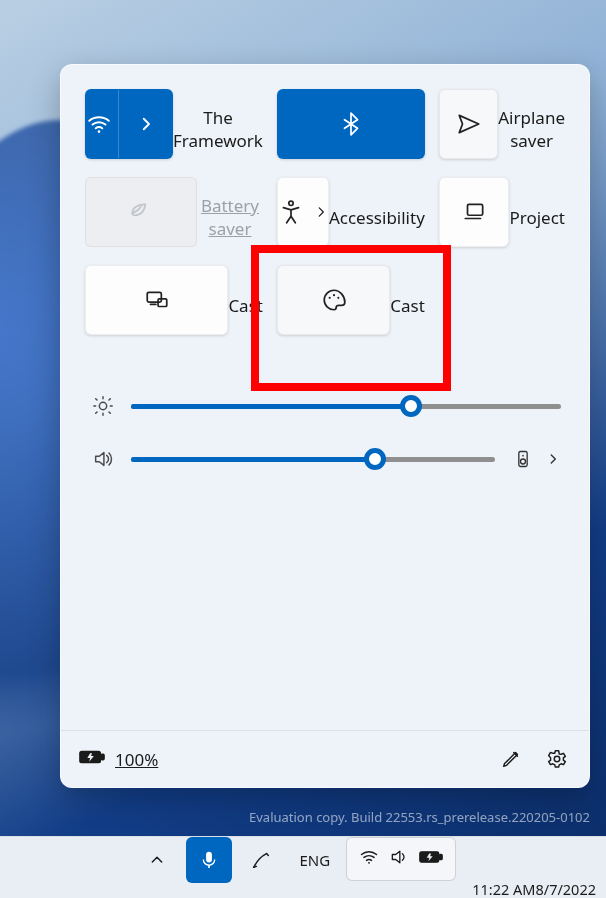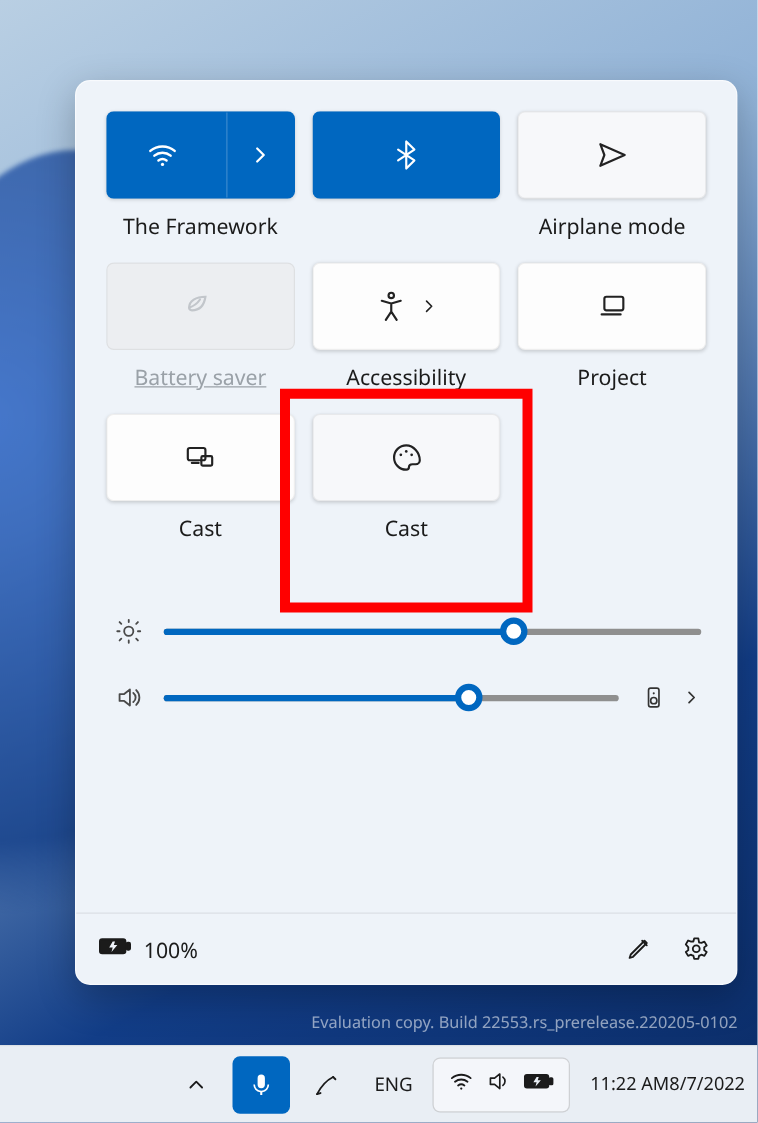--- a/index.html
+++ b/index.html
@@ -36,21 +36,21 @@
     border:1px solid rgba(255,255,255,.6);
     box-shadow:0 10px 30px rgba(0,0,0,.25);
     display:flex;flex-direction:column;
   }
   .grid{
     padding:24px 24px 6px;
     display:grid;
     grid-template-columns:repeat(3,1fr);
     gap:18px 14px;
   }
-  .tile{display:flex;flex-direction:column;align-items:center;}
+  .tile{display:flex;flex-direction:row;align-items:center;}
   .tile-btn{
     width:100%;height:70px;border-radius:6px;
     background:var(--tile-bg);
     border:1px solid var(--border);
     box-shadow:var(--shadow);
     display:flex;align-items:center;justify-content:center;gap:6px;
     cursor:pointer;
     color:#222;
     position:relative;
   }
@@ -70,32 +70,32 @@
   .sliders{padding:26px 28px 10px;}
   .srow{display:flex;align-items:center;gap:14px;margin:28px 0;}
   .srow .sic{width:28px;display:flex;justify-content:center;color:#4a4a4a;}
   .srow .trail{flex:1;height:5px;border-radius:3px;background:var(--slider-bg);position:relative;cursor:pointer;}
   .srow .fill{position:absolute;left:0;top:0;bottom:0;background:var(--accent);border-radius:3px;}
   .srow .thumb{position:absolute;top:50%;width:22px;height:22px;border-radius:50%;background:#fff;border:5px solid var(--accent);transform:translate(-50%,-50%);}
   .srow .after{display:flex;align-items:center;gap:8px;color:#333;}
   
   .foot{
     margin-top:auto;border-top:1px solid rgba(0,0,0,.08);
-    padding:14px 18px;display:flex;align-items:center;gap:10px;
+    padding:14px 18px;display:flex;align-items:center;gap:10px;text-decoration:underline;
   }
   .foot .left{display:flex;align-items:center;gap:10px;font-size:17px;}
   .foot .right{margin-left:auto;display:flex;align-items:center;gap:18px;}
   .icon-btn{width:28px;height:28px;display:flex;align-items:center;justify-content:center;cursor:pointer;border-radius:4px;}
   
   .wm{position:absolute;right:16px;bottom:72px;color:rgba(255,255,255,.55);font-size:13px;text-align:left;white-space:nowrap;}
   
   .tbar{
     position:absolute;left:0;right:0;bottom:0;height:62px;
     background:#e9eef4;border-top:1px solid rgba(0,0,0,.06);
-    display:flex;align-items:center;padding:0 10px;gap:6px;justify-content:flex-end;
+    display:flex;padding:0 10px;gap:6px;justify-content:flex-end;
     font-size:14.5px;
   }
   .tbtn{height:46px;min-width:46px;border-radius:6px;display:flex;align-items:center;justify-content:center;cursor:pointer;background:transparent;}
   .tbtn.mic{background:var(--accent);color:#fff;width:46px;}
   .tgroup{display:flex;align-items:center;gap:10px;border:1px solid rgba(0,0,0,.15);border-radius:6px;height:44px;padding:0 12px;background:#f4f6fa;}
   .clock{display:flex;align-items:flex-end;line-height:1.15;padding-left:10px;}
   .lang{padding:0 10px;font-size:15px;}
   .chev{font-size:17px;padding:0 4px;}
 </style>
 </head>
@@ -140,21 +140,21 @@
     </div>
 
     <div class="tile">
       <div class="tile-btn" style="background:var(--tile-bg2)">
         <span class="ic">
           <svg viewBox="0 0 24 24" fill="none" stroke="currentColor" stroke-width="1.6" stroke-linecap="round" stroke-linejoin="round">
             <path d="M21 12 3 20l3-8-3-8 18 8z"></path>
           </svg>
         </span>
       </div>
-      <div class="tile-label">Airplane mode</div>
+      <div class="tile-label">Airplane saver</div>
     </div>
 
     <div class="tile">
       <div class="tile-btn disabled">
         <span class="ic">
           <svg viewBox="0 0 24 24" fill="none" stroke="currentColor" stroke-width="1.6" stroke-linecap="round">
             <path d="M4 13c0-5 5-8 12-8-1 7-5 10-10 10-1 0-2-.8-2-2z"></path>
               <path d="M4 13c3-1 6-3 8-6"></path>
           </svg>
         </span>

